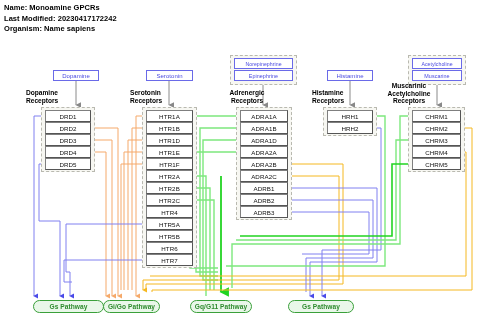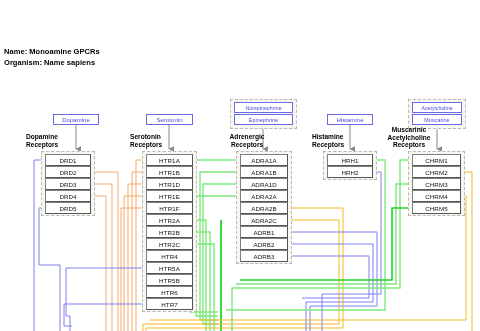--- a/index.html
+++ b/index.html
@@ -1,19 +1,19 @@
 <!DOCTYPE html>
 <html><head>
 <meta charset="utf-8">
 <style>
   html,body{margin:0;padding:0;background:#ffffff;}
   body{width:480px;height:331px;position:relative;overflow:hidden;
        font-family:"Liberation Sans",sans-serif;color:#1a1a1a;}
 
-  #canvas{position:absolute;left:0;top:0;width:480px;height:284px;margin-top:44px;}
+  #canvas{position:absolute;left:0;top:0;width:480px;height:284px;}
 
   
   .meta{position:absolute;left:4px;top:3px;font-size:7.5px;font-weight:bold;
         line-height:10.5px;color:#000;letter-spacing:0.05px;}
   .meta div{white-space:nowrap;}
 
   
   svg.edges{position:absolute;left:0;top:0;width:480px;height:331px;
             pointer-events:none;}
 
@@ -44,20 +44,21 @@
        line-height:7.6px;white-space:nowrap;}
   .cap.ctr{text-align:center;}
 </style>
 </head>
 <body>
 
 <div id="canvas">
 
   <div class="meta">
     <div>Name: Monoamine GPCRs</div>
+    <div>Last Modified: 20230417172242</div>
     <div>Organism: Name sapiens</div>
   </div>
 
   <svg class="edges" viewBox="0 0 480 331">
     <defs>
       <marker id="ah-blue" markerWidth="6" markerHeight="6" refX="2.6" refY="4.4" orient="auto">
         <path d="M0,0 L5.2,0 L2.6,5.2 Z" fill="#4a4ae8"></path>
       </marker>
       <marker id="ah-orange" markerWidth="6" markerHeight="6" refX="2.6" refY="4.4" orient="auto">
         <path d="M0,0 L5.2,0 L2.6,5.2 Z" fill="#f5a96a"></path>

